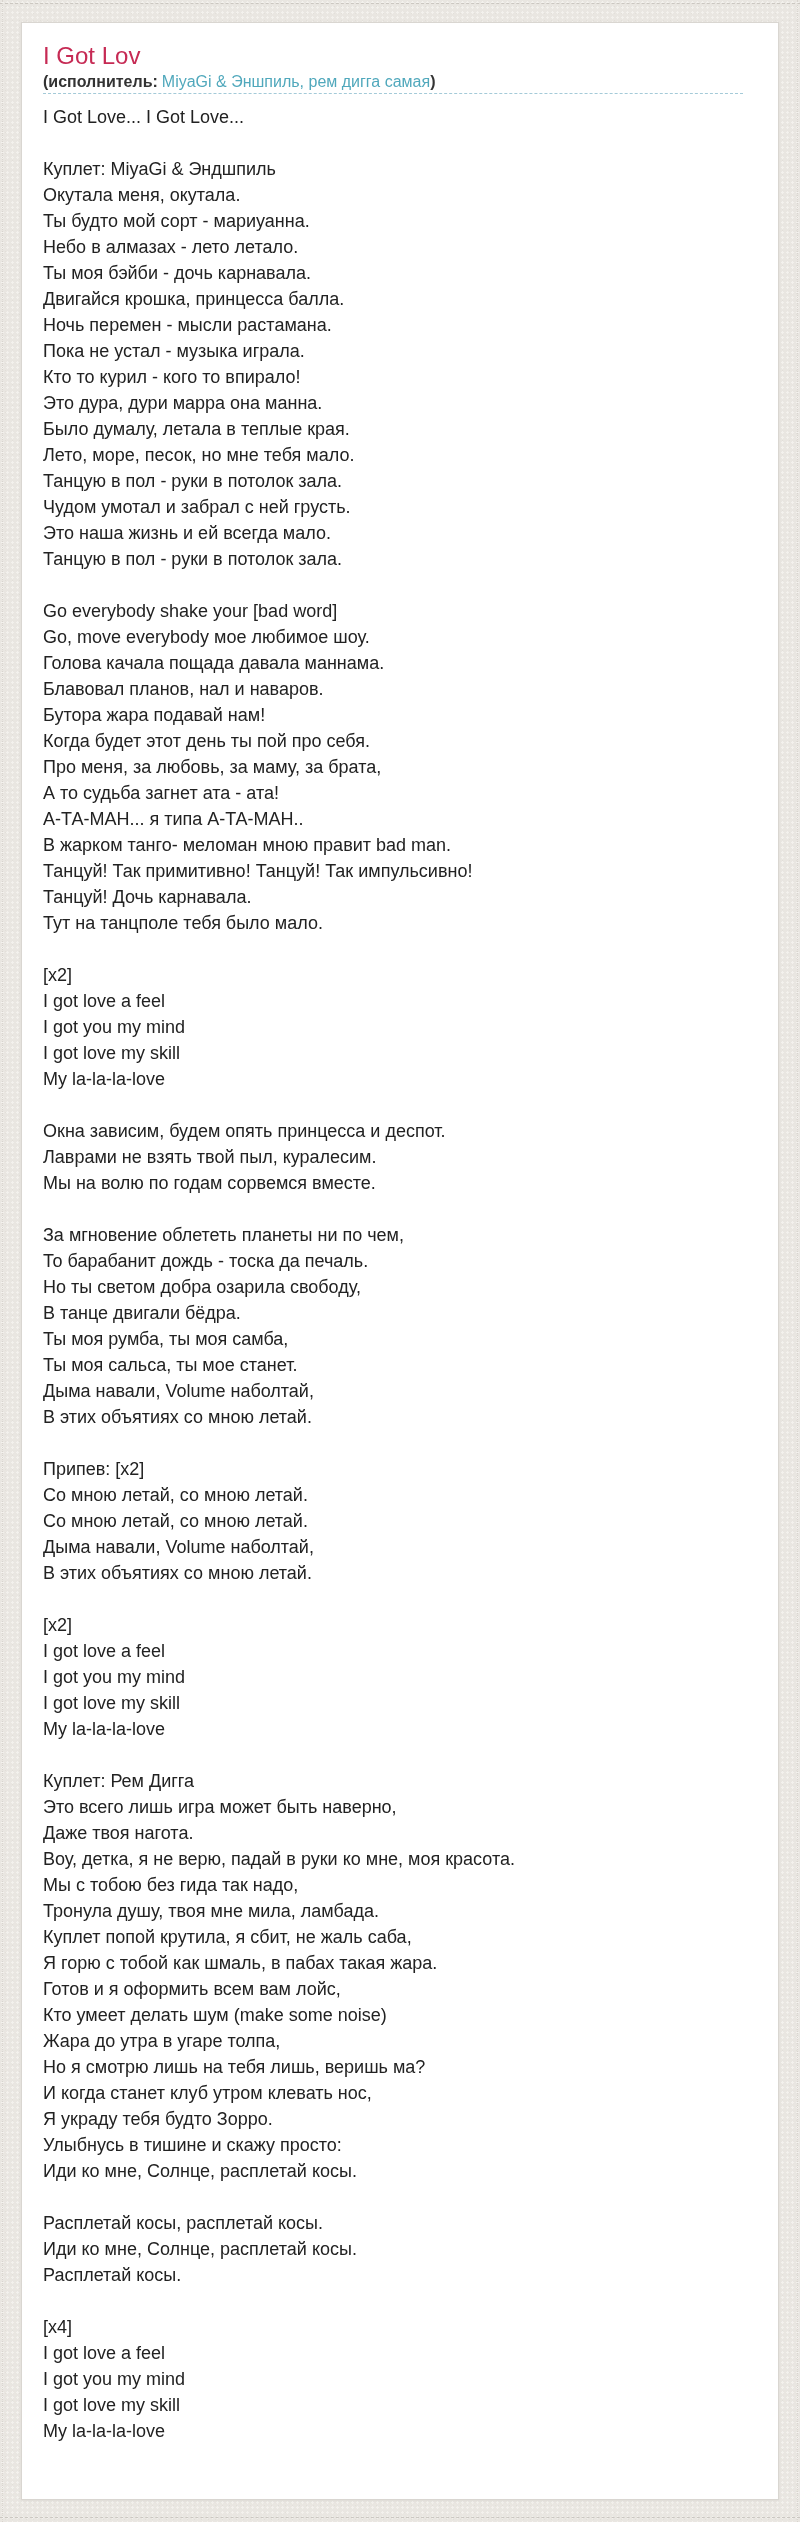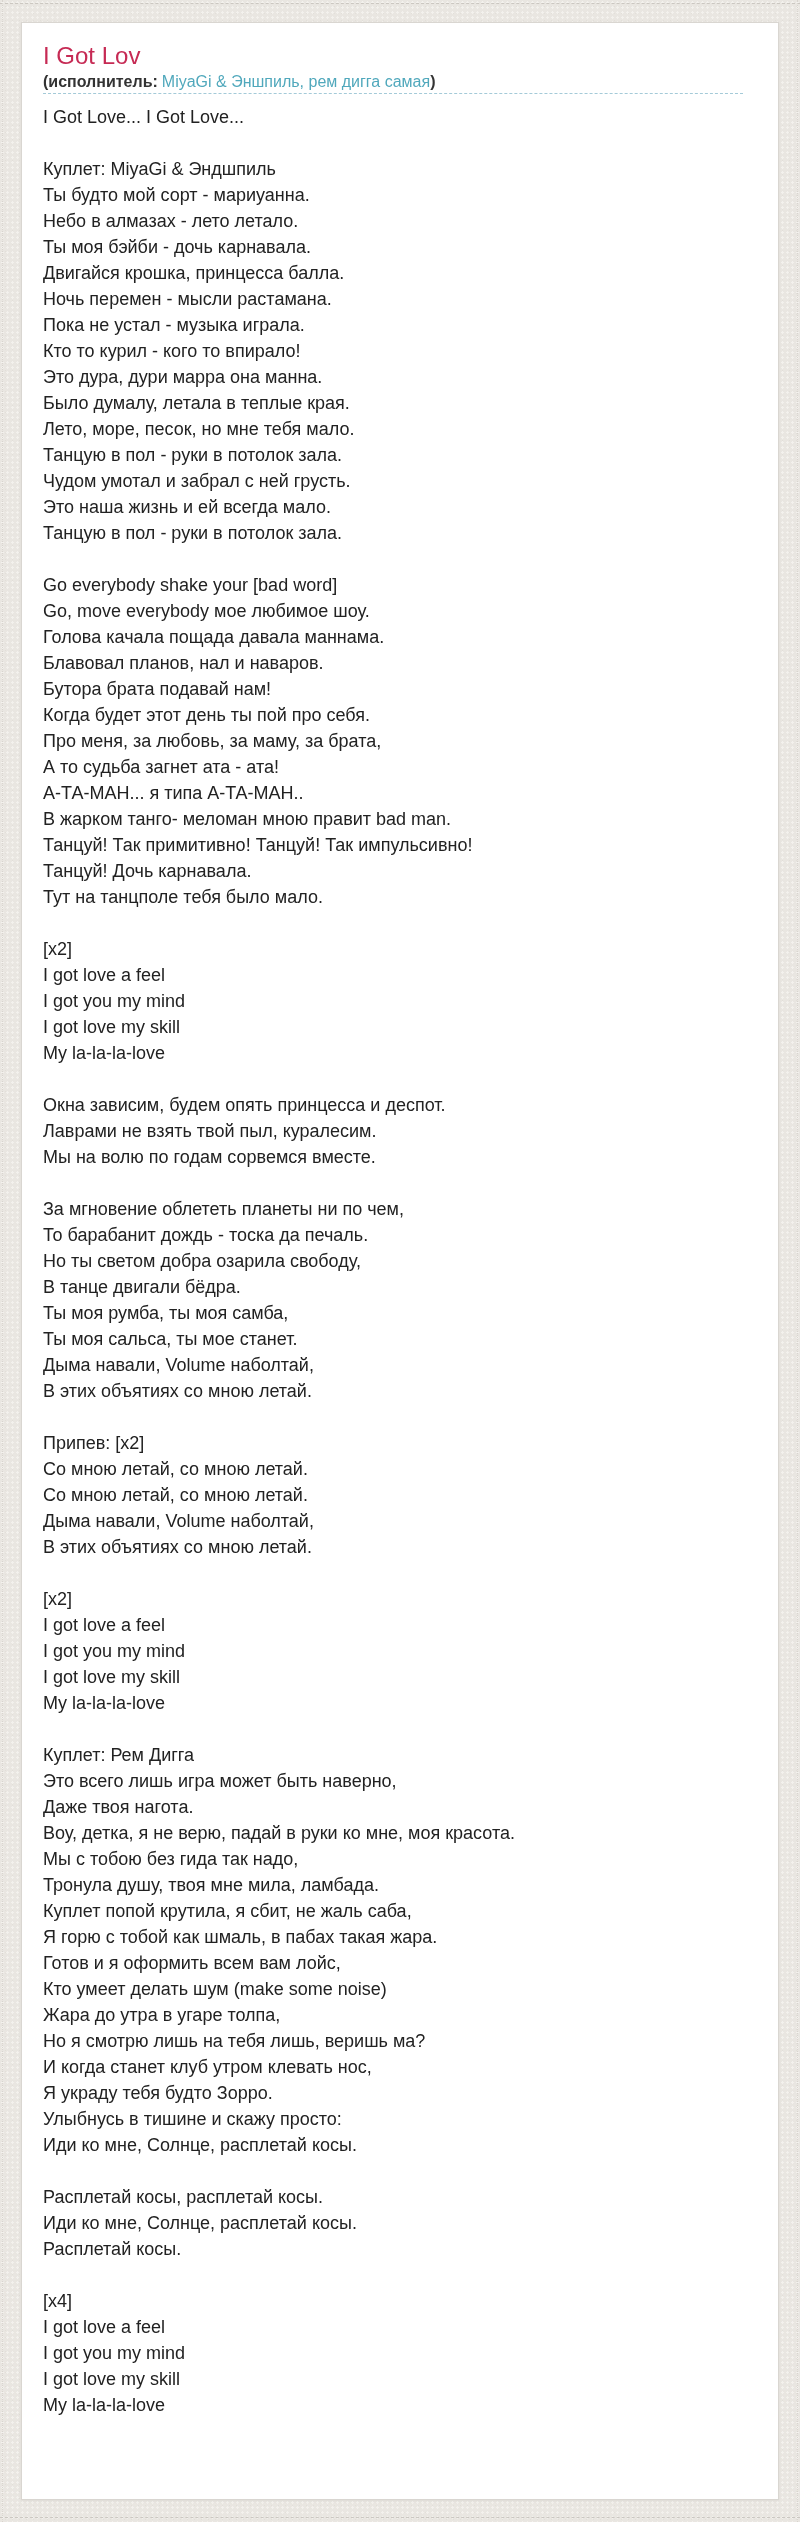--- a/index.html
+++ b/index.html
@@ -68,40 +68,41 @@
 <div class="card">
   <div class="card-inner">
     <h1 class="song-title">I Got Lov</h1>
     <div class="artist-line">
       <span class="artist-prefix">(исполнитель:</span><a>MiyaGi &amp; Эншпиль, рем дигга самая</a><span>)</span>
     </div>
     <div class="lyrics">
         <div class="lyric-line">I Got Love... I Got Love...</div>
         <div class="lyric-line">&nbsp;</div>
         <div class="lyric-line">Куплет: MiyaGi &amp; Эндшпиль</div>
+        <div class="lyric-line">Окутала меня, окутала.</div>
         <div class="lyric-line">Ты будто мой сорт - мариуанна.</div>
         <div class="lyric-line">Небо в алмазах - лето летало.</div>
         <div class="lyric-line">Ты моя бэйби - дочь карнавала.</div>
         <div class="lyric-line">Двигайся крошка, принцесса балла.</div>
         <div class="lyric-line">Ночь перемен - мысли растамана.</div>
         <div class="lyric-line">Пока не устал - музыка играла.</div>
         <div class="lyric-line">Кто то курил - кого то впирало!</div>
         <div class="lyric-line">Это дура, дури марра она манна.</div>
         <div class="lyric-line">Было думалу, летала в теплые края.</div>
         <div class="lyric-line">Лето, море, песок, но мне тебя мало.</div>
         <div class="lyric-line">Танцую в пол - руки в потолок зала.</div>
         <div class="lyric-line">Чудом умотал и забрал с ней грусть.</div>
         <div class="lyric-line">Это наша жизнь и ей всегда мало.</div>
         <div class="lyric-line">Танцую в пол - руки в потолок зала.</div>
         <div class="lyric-line">&nbsp;</div>
         <div class="lyric-line">Go everybody shake your [bad word]</div>
         <div class="lyric-line">Go, move everybody мое любимое шоу.</div>
         <div class="lyric-line">Голова качала пощада давала маннама.</div>
         <div class="lyric-line">Блавовал планов, нал и наваров.</div>
-        <div class="lyric-line">Бутора брата подавай нам!</div>
+        <div class="lyric-line">Бутора жара подавай нам!</div>
         <div class="lyric-line">Когда будет этот день ты пой про себя.</div>
         <div class="lyric-line">Про меня, за любовь, за маму, за брата,</div>
         <div class="lyric-line">А то судьба загнет ата - ата!</div>
         <div class="lyric-line">А-ТА-МАН... я типа А-ТА-МАН..</div>
         <div class="lyric-line">В жарком танго- меломан мною правит bad man.</div>
         <div class="lyric-line">Танцуй! Так примитивно! Танцуй! Так импульсивно!</div>
         <div class="lyric-line">Танцуй! Дочь карнавала.</div>
         <div class="lyric-line">Тут на танцполе тебя было мало.</div>
         <div class="lyric-line">&nbsp;</div>
         <div class="lyric-line">[x2]</div>

